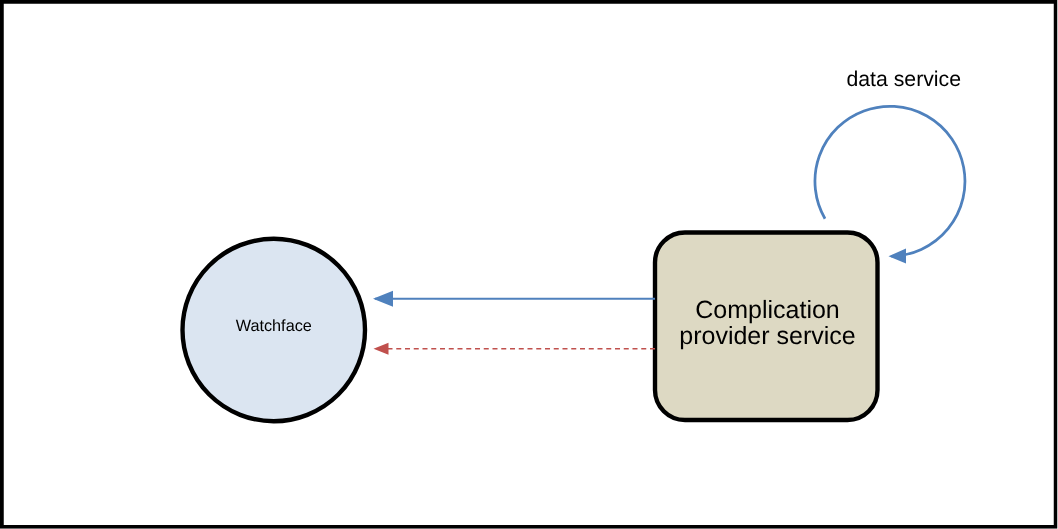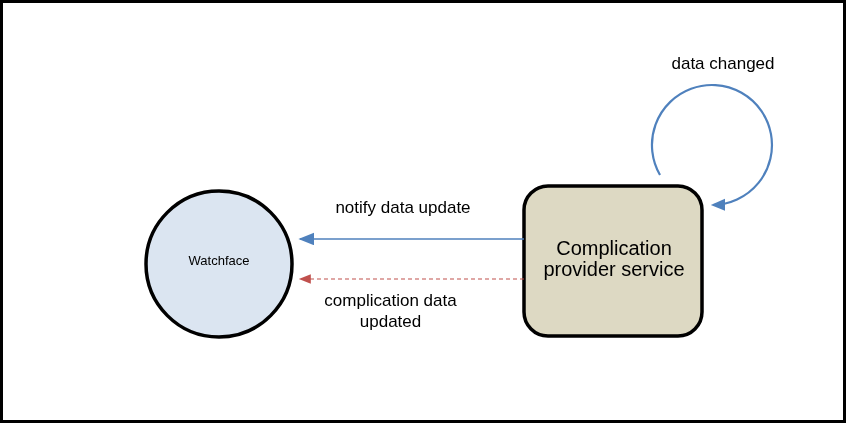--- a/index.html
+++ b/index.html
@@ -88,19 +88,17 @@
 
     <line x1="521" y1="236" x2="297" y2="236" stroke="#4f81bd" stroke-width="1.6" marker-end="url(#arrow-blue)"></line>
 
     <line x1="521" y1="276" x2="297" y2="276" stroke="#c0504d" stroke-width="1.2" stroke-dasharray="4 3" marker-end="url(#arrow-red)"></line>
   </svg>
 
   <div class="lbl lbl-watchface">Watchface</div>
 
   <div class="lbl lbl-provider">Complication provider service</div>
 
-  <div class="lbl lbl-notify">notify data update</div>
 
-  <div class="lbl lbl-updated">complication data updated</div>
 
-  <div class="lbl lbl-datachanged">data changed</div>
+  <div class="lbl lbl-datachanged">data service</div>
 
 </div>
 
 </body></html>

